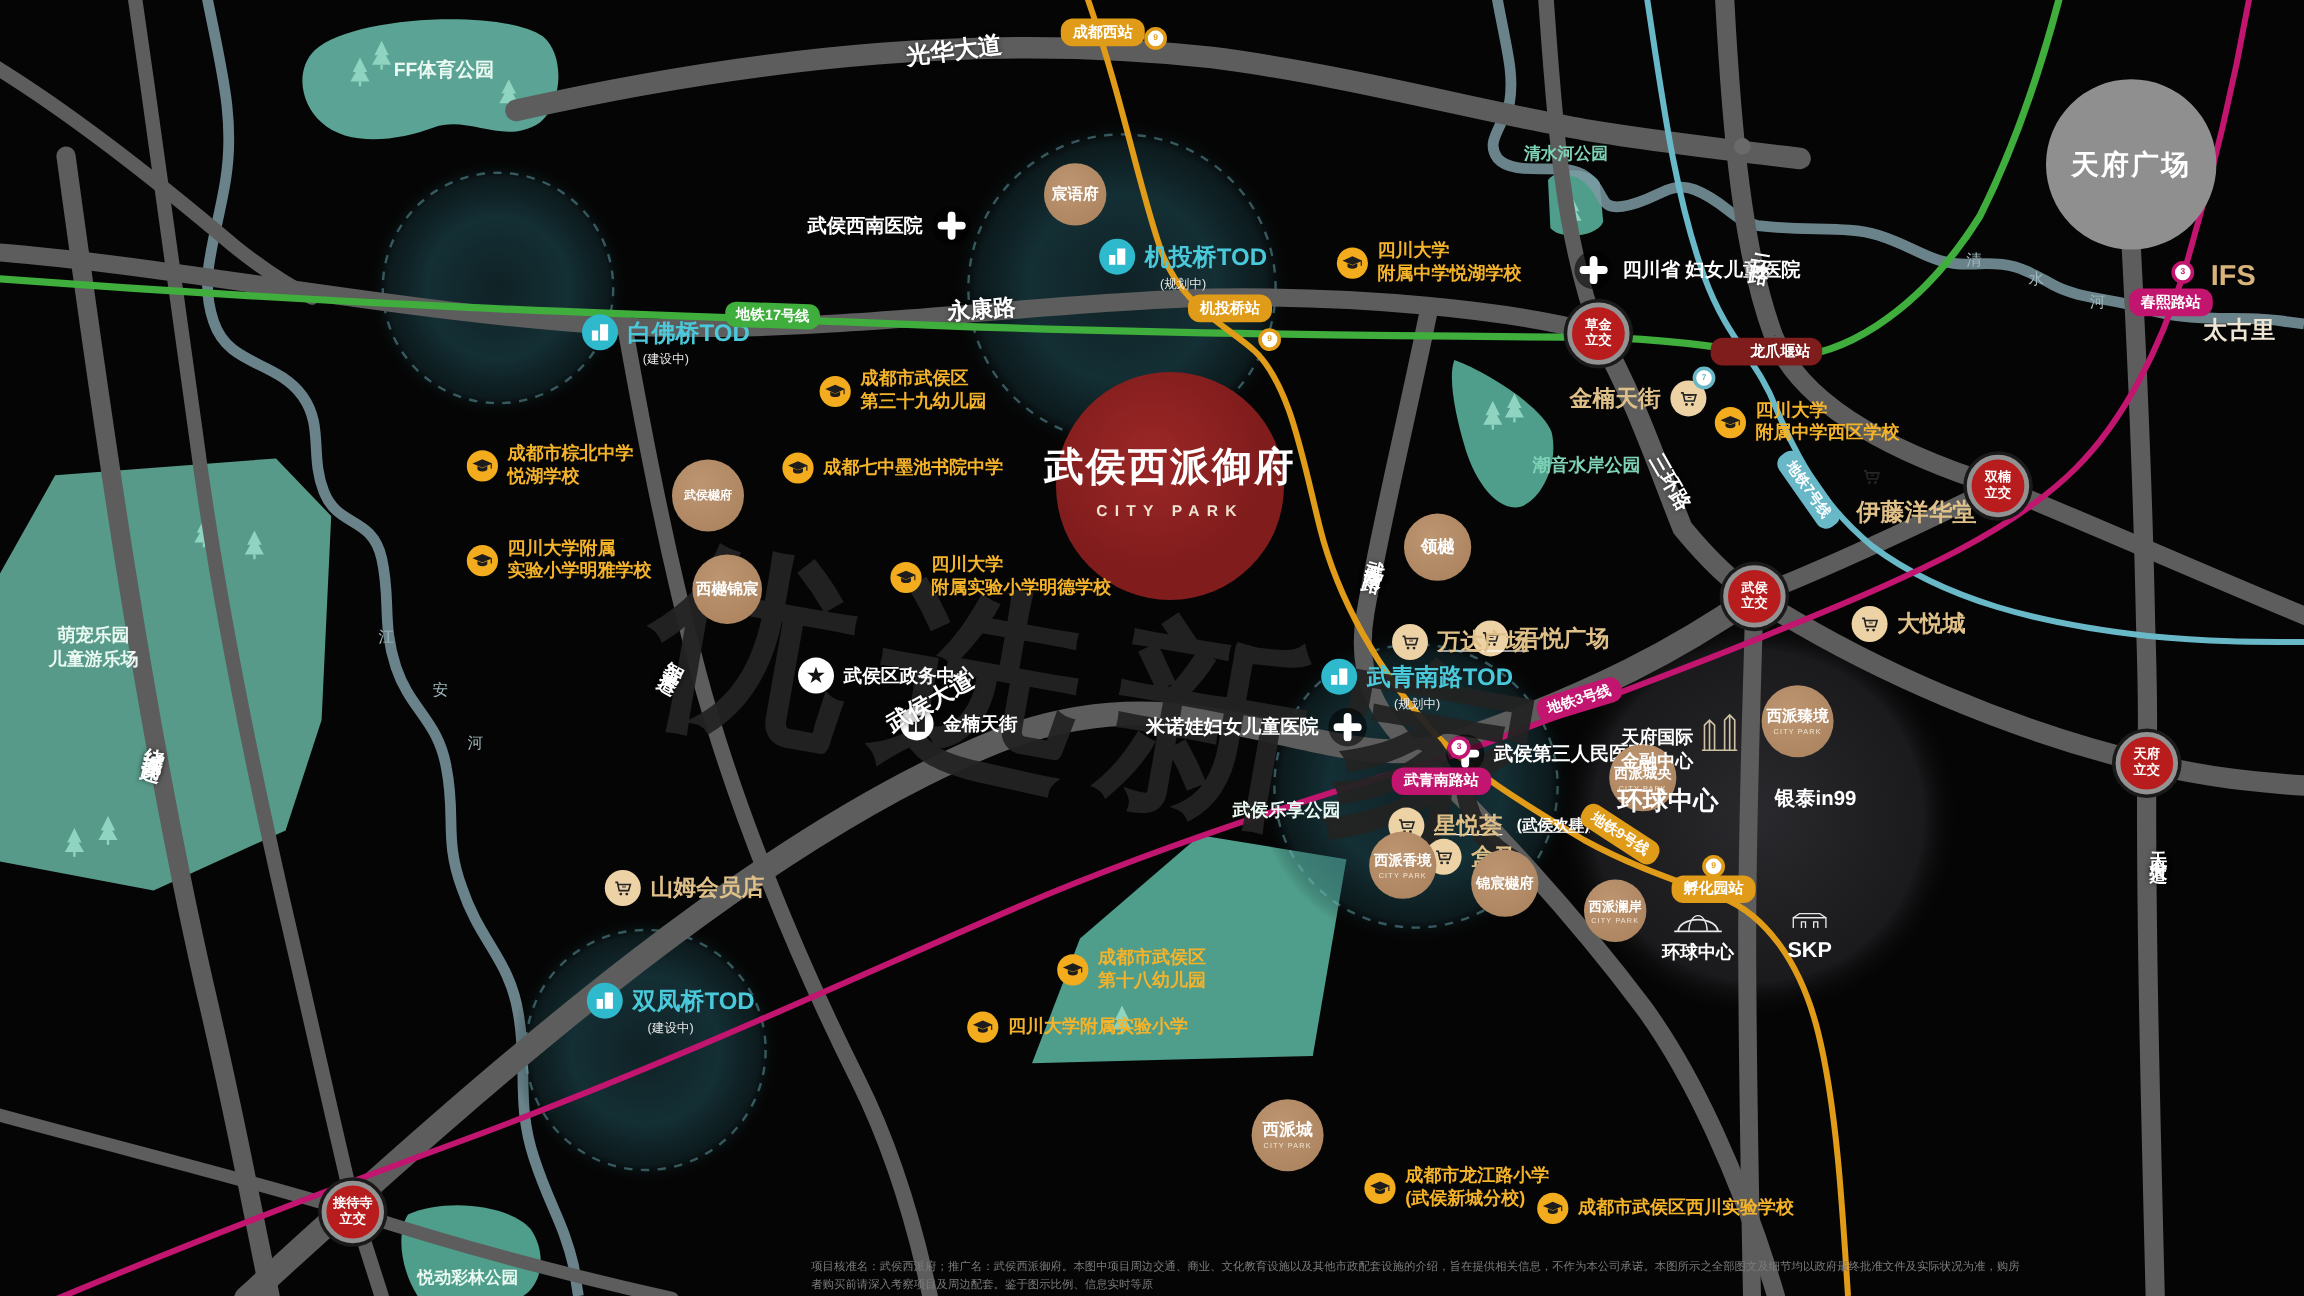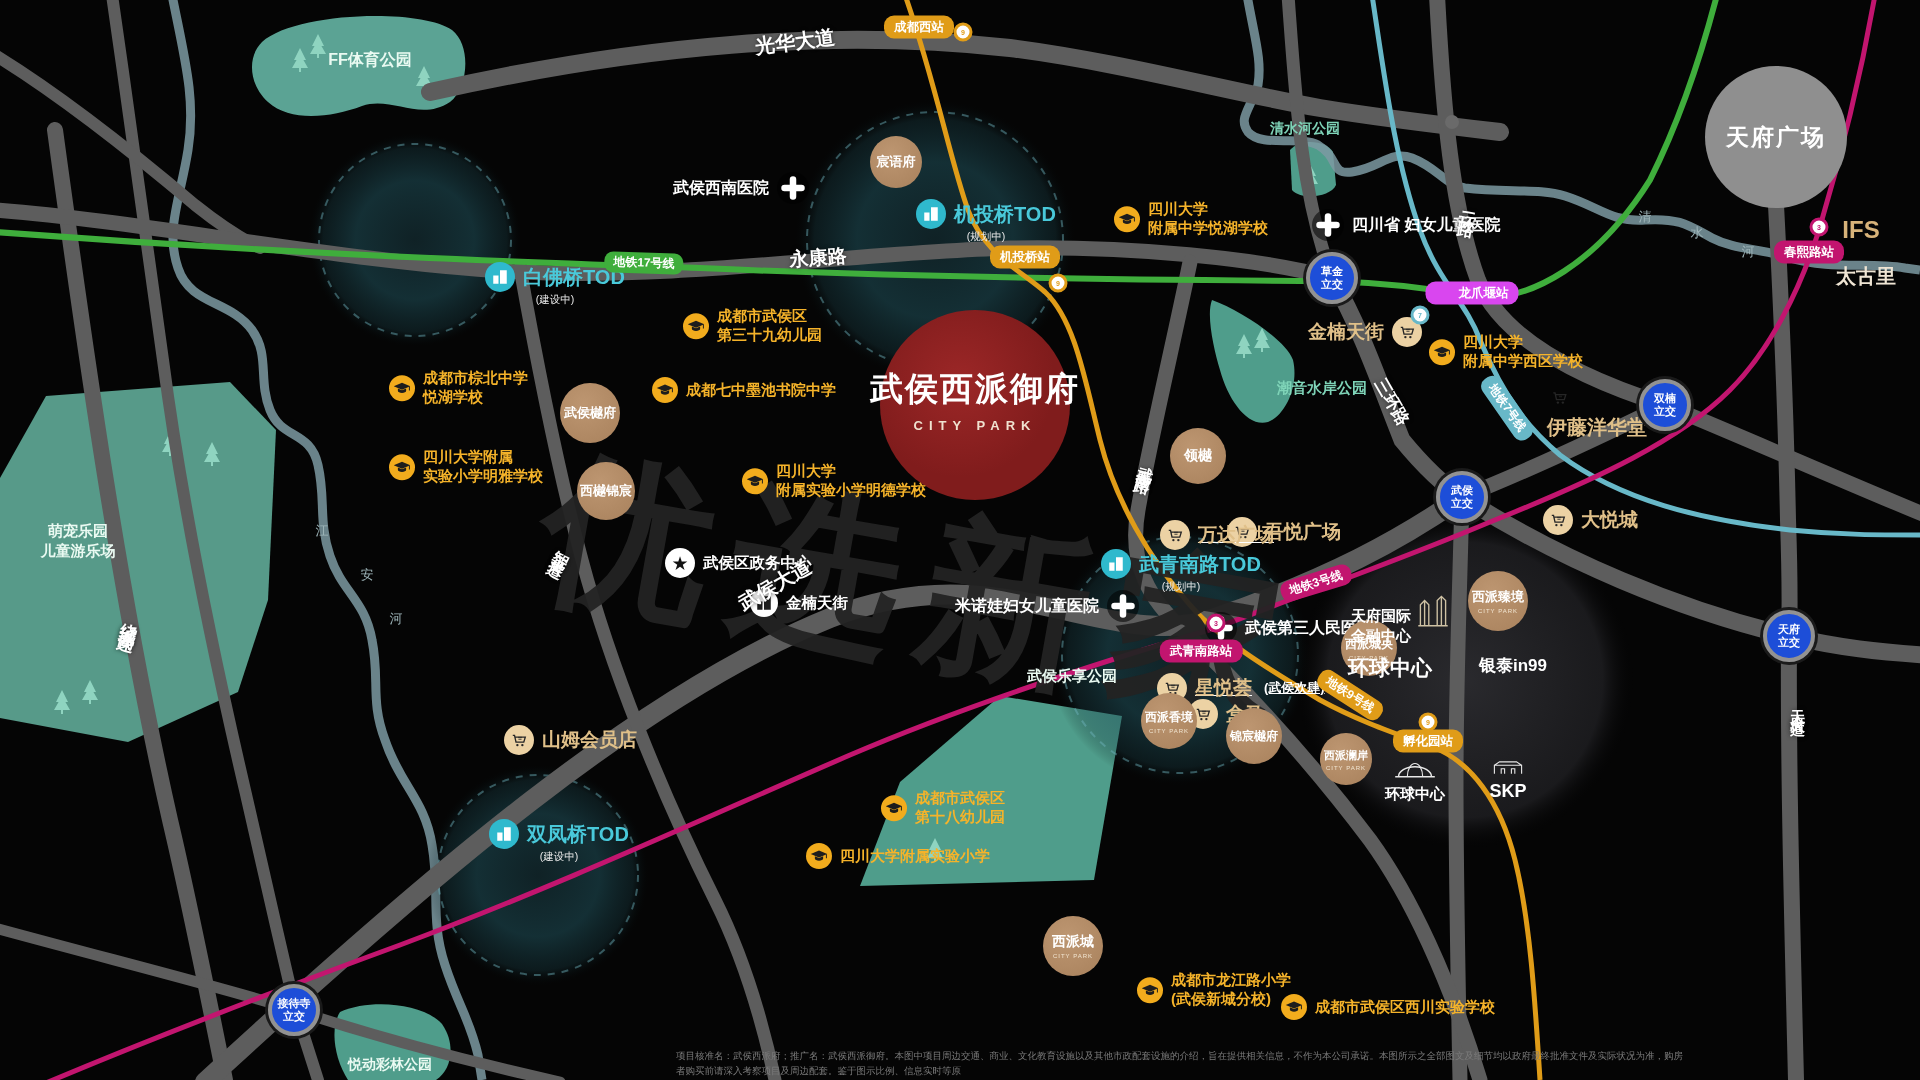--- a/index.html
+++ b/index.html
@@ -21,27 +21,27 @@
   .tod .tsub{color:#e8e8e8;font-size:10.5px;text-align:center;margin-top:1px;}
   .school .lines{color:#f5b32a;font-size:15px;font-weight:bold;line-height:1.25;text-align:left;}
   .hospital .t1{color:#fff;font-size:16px;font-weight:bold;}
   .shop .t1,.shoplbl{color:#e0c089;font-size:19px;font-weight:bold;}
   .shop .t2{color:#fff;font-size:13px;font-weight:bold;margin-left:4px;}
   .gov .t1,.biz .t1{color:#fff;font-size:15.5px;font-weight:bold;}
   .res{background:radial-gradient(circle at 40% 35%, #bd9671, #a8815c);border-radius:50%;
        display:flex;flex-direction:column;align-items:center;justify-content:center;}
   .res .t1{font-family:"DejaVu Serif","Liberation Serif",serif;color:#fff;font-weight:bold;}
   .res .cp{color:#f2e6d2;font-size:6px;letter-spacing:1px;margin-top:2px;}
-  .itc{width:44px;height:44px;border-radius:50%;background:#1d4ed8;border:4px solid #929292;
+  .itc{width:44px;height:44px;border-radius:50%;background:#b91c1c;border:4px solid #929292;
        box-shadow:0 0 0 3px #1a1a1a;display:flex;align-items:center;justify-content:center;
        color:#fff;font-size:11px;font-weight:bold;line-height:1.15;text-align:center;}
   .station{padding:3px 10px;border-radius:10px;font-size:12.5px;font-weight:bold;color:#fff;}
   .st-orange{background:#e09c18;}
   .st-magenta{background:#c2156f;}
-  .st-teal{background:#d946ef;padding-left:33px;}
+  .st-teal{background:#7f1d1d;padding-left:33px;}
   .pill{padding:2px 9px;border-radius:9px;font-size:12px;font-weight:bold;color:#fff;}
   .pl-green{background:#3fae3c;} .pl-magenta{background:#c2156f;}
   .pl-teal{background:#68b8c8;} .pl-orange{background:#e09c18;}
   .roadlabel{color:#fff;font-weight:bold;text-shadow:0 0 4px rgba(0,0,0,.6);}
   .vert{writing-mode:vertical-rl;letter-spacing:4px;}
   .parklabel{color:#cfe9df;font-weight:bold;text-align:center;line-height:1.3;}
   .riverchar{color:#9fb6ba;font-size:13px;}
   .landmark{font-weight:bold;text-align:center;line-height:1.3;}
   .marker{border-radius:50%;background:#fff;display:flex;align-items:center;justify-content:center;
           width:13px;height:13px;font-size:7px;font-weight:bold;}
@@ -523,21 +523,21 @@
               <path d="M10.2 8h4.8M10.6 10.4h4" stroke-width="1.1"></path>
             </svg>
           </div>
           <div class="shoplbl">山姆会员店</div>
         </div>
       </div>
       <div class="poi res" style="left: 896px; top: 162px; height: 52px; width: 52px; transform: translate(-50%, -50%);">
         <div class="t1" style="font-size: 13px;">宸语府</div>
       </div>
       <div class="poi res" style="left: 590px; top: 413px; height: 60px; width: 60px; transform: translate(-50%, -50%);">
-        <div class="t1" style="font-size: 13px;">武侯樾府</div>
+        <div class="t1" style="font-size: 10px;">武侯樾府</div>
       </div>
       <div class="poi res" style="left: 606px; top: 491px; height: 58px; width: 58px; transform: translate(-50%, -50%);">
         <div class="t1" style="font-size: 13px;">西樾锦宸</div>
       </div>
       <div class="poi res" style="left: 1198px; top: 456px; height: 56px; width: 56px; transform: translate(-50%, -50%);">
         <div class="t1" style="font-size: 14px;">领樾</div>
       </div>
       <div class="poi res" style="left: 1498px; top: 601px; height: 60px; width: 60px; transform: translate(-50%, -50%);">
         <div class="t1" style="font-size: 13px;">西派臻境</div>
         <div class="cp">CITY PARK</div>

